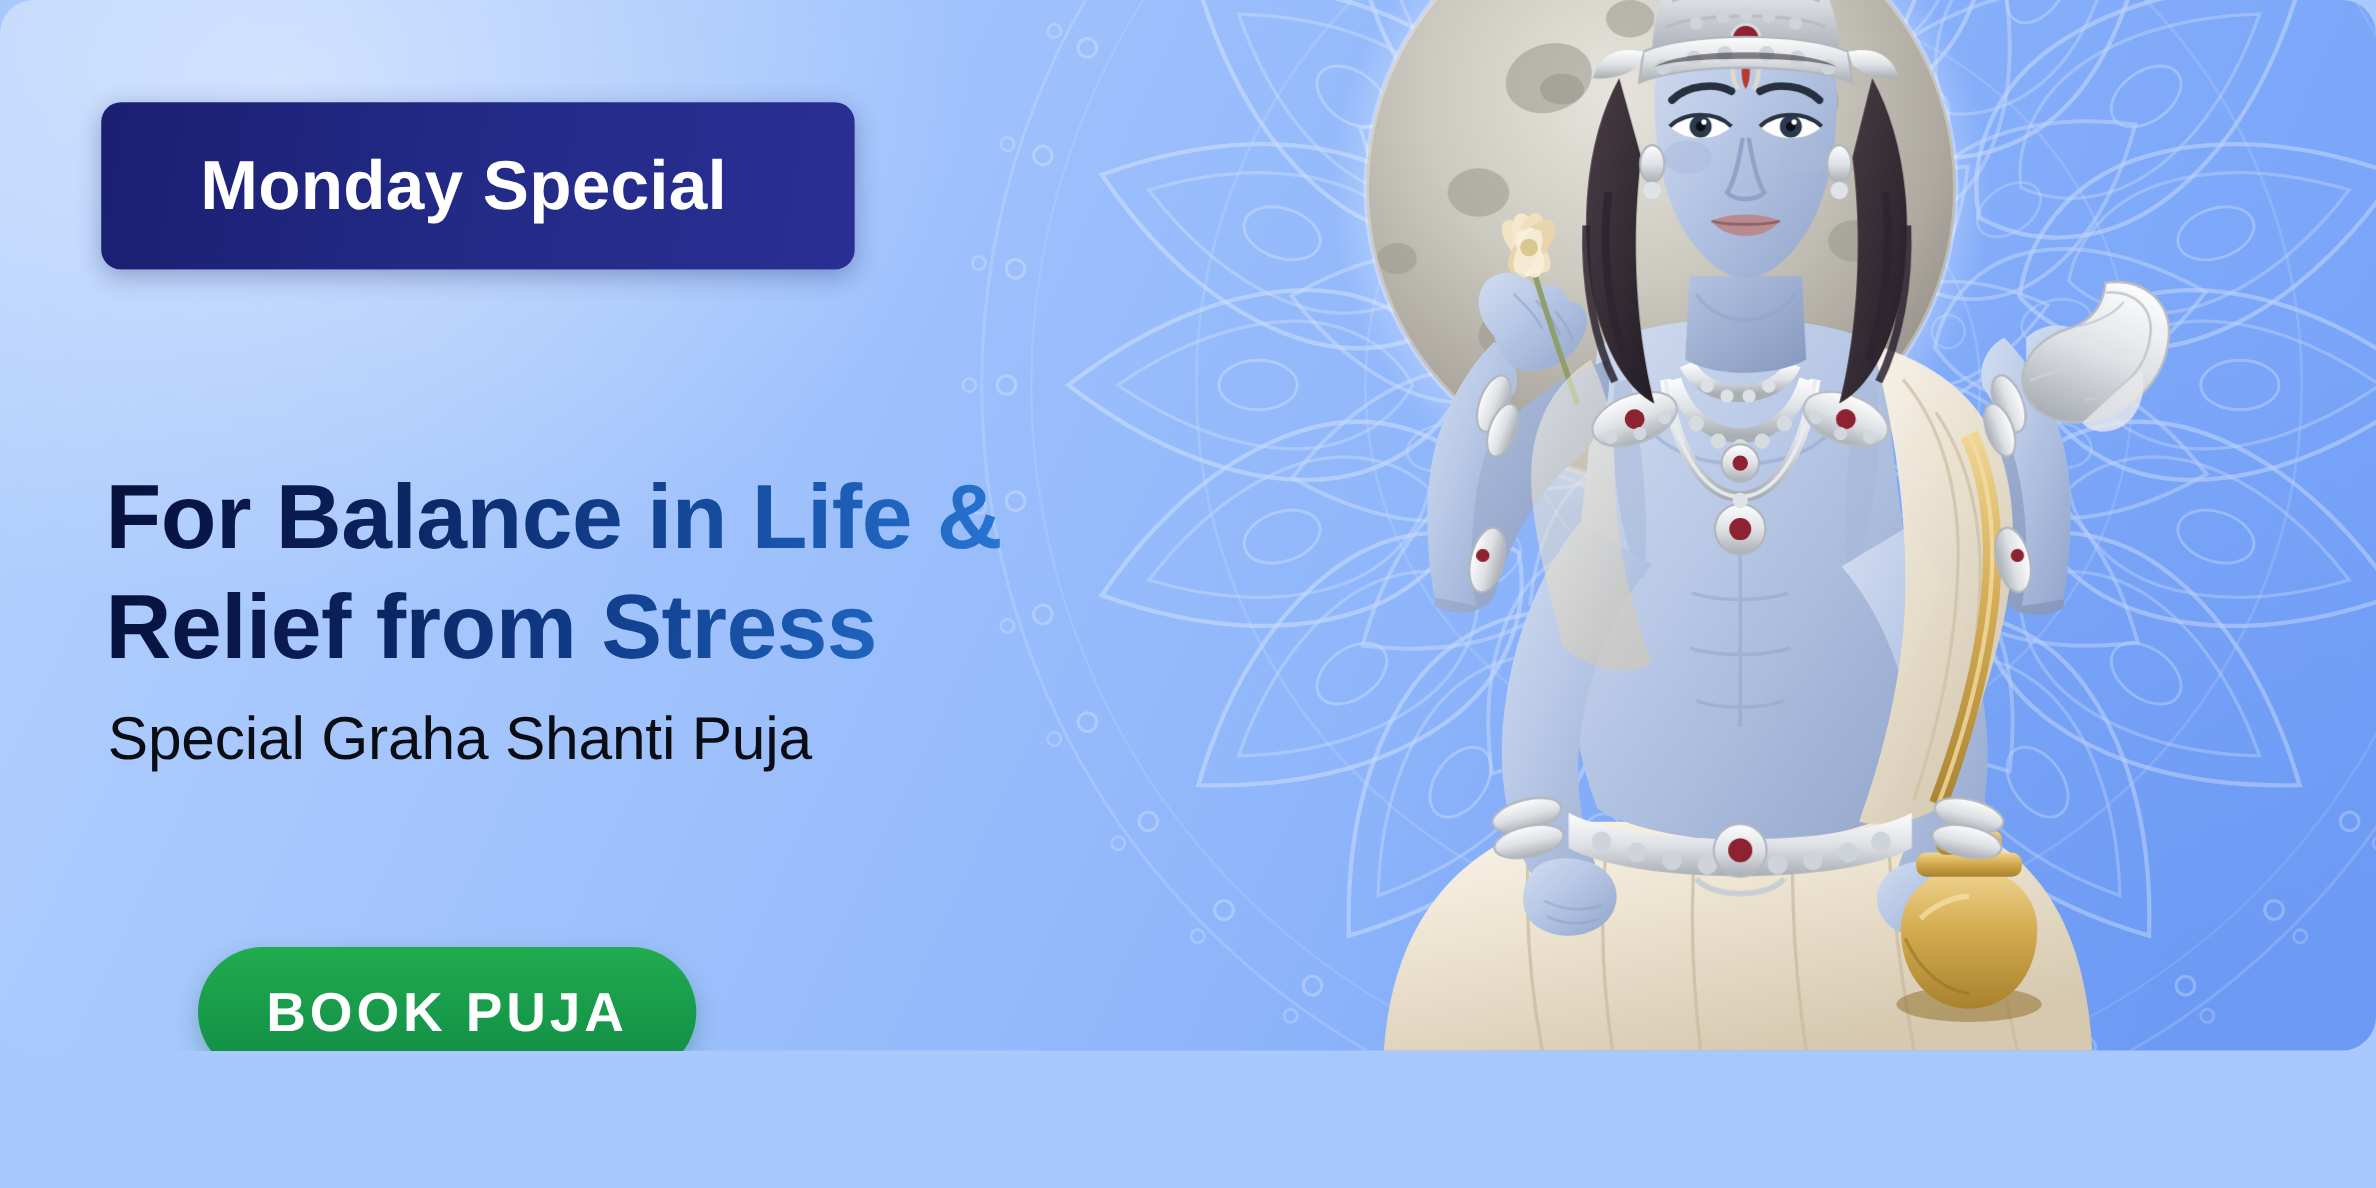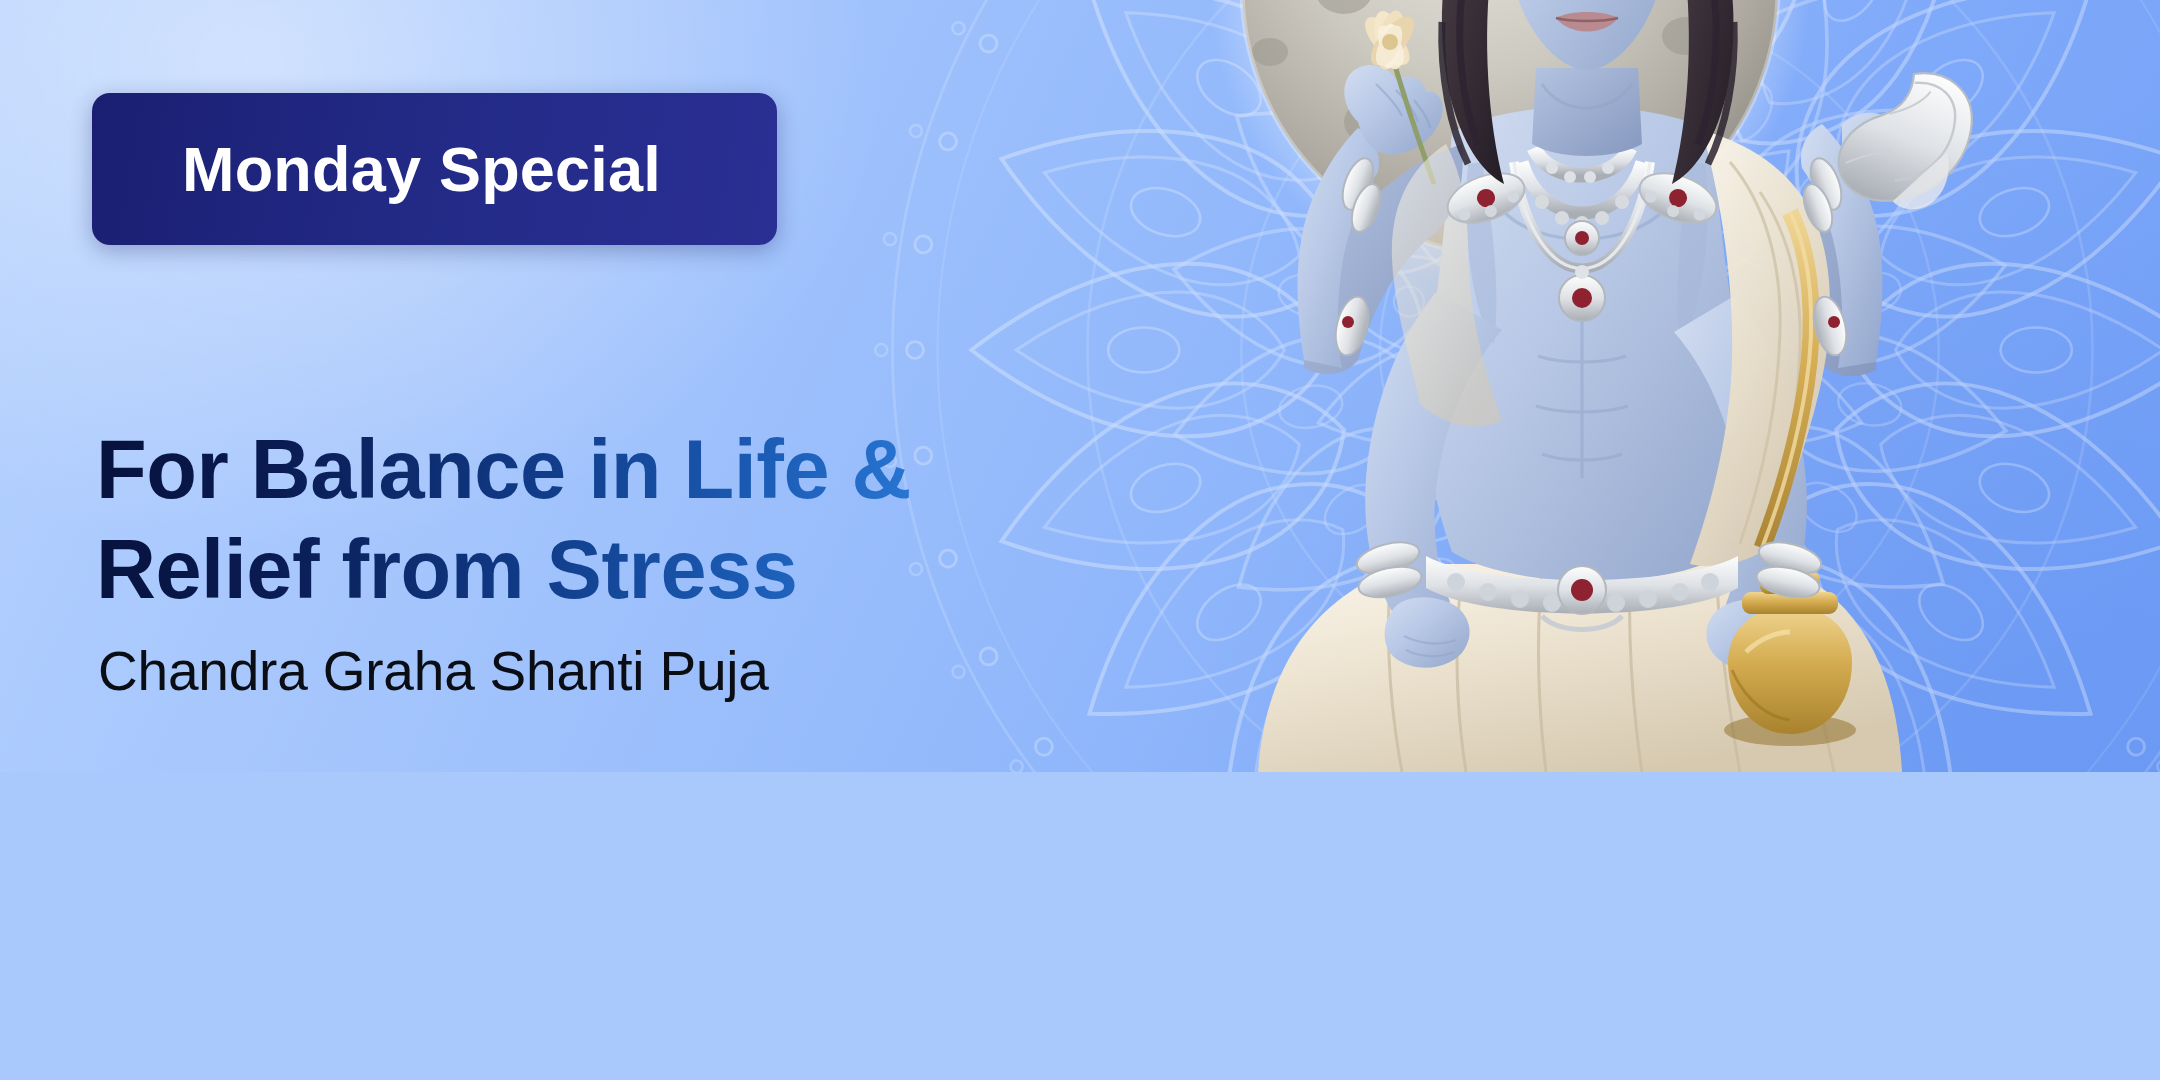--- a/index.html
+++ b/index.html
@@ -6,30 +6,31 @@
   * { margin:0; padding:0; box-sizing:border-box; }
   html,body { width:2160px; height:1080px; overflow:hidden; }
   body {
     font-family:"Liberation Sans", sans-serif;
     background:#a9c9fd;
   }
 
   
   #banner {
     position:relative;
-    width:2160px; height:772px;
+    width:2160px; height:955px;
     overflow:hidden;
     background:
       linear-gradient(115deg,
         #b6d2fe 0%,
         #aac9fd 18%,
         #9dc0fc 38%,
         #8fb6fb 58%,
         #7fa9f9 78%,
         #73a0f8 100%);
+    border-radius: 31px;
   }
   
   #bg-sheen {
     position:absolute; inset:0;
     background:
       radial-gradient(900px 700px at 12% 8%, rgba(255,255,255,.42), rgba(255,255,255,0) 70%),
       radial-gradient(1100px 900px at 92% 95%, rgba(70,120,225,.22), rgba(0,0,0,0) 72%);
     pointer-events:none;
   }
 
@@ -691,17 +692,20 @@
 
   <div id="content">
 
     <div id="badge">
       <span id="badge-label">Monday Special</span>
     </div>
 
     <h1 id="headline">For Balance in Life &amp;
 Relief from Stress</h1>
 
-    <div id="subtitle">Chandra Graha Shanti Puja</div>
-
+    <div id="subtitle">Special Graha Shanti Puja</div>
+
+    <button id="cta-button">
+      <span id="cta-label">BOOK PUJA</span>
+    </button>
 
   </div>
 </div>
 
 </body></html>

